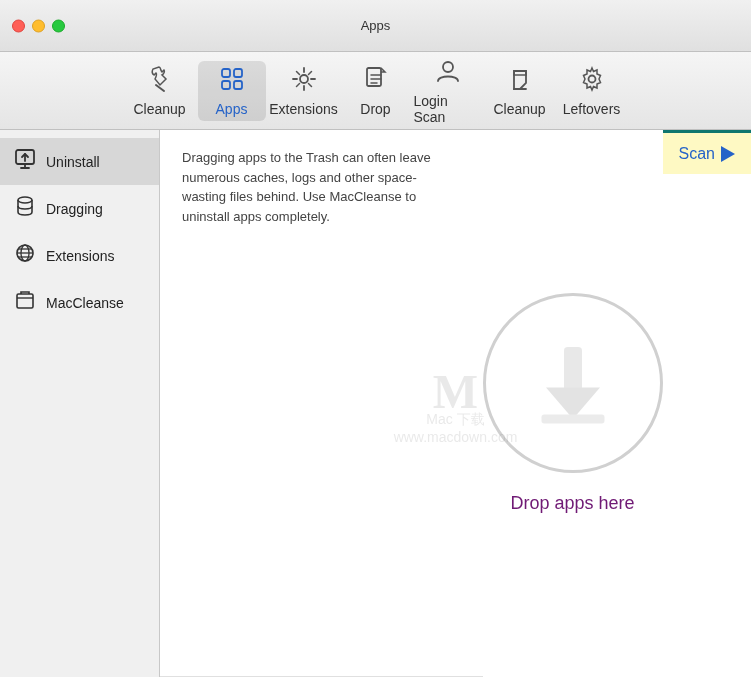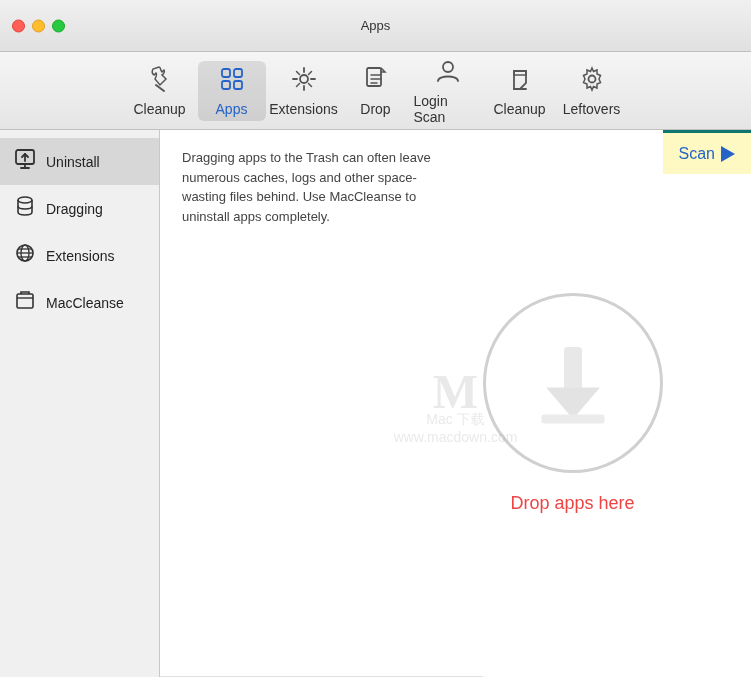--- a/index.html
+++ b/index.html
@@ -155,21 +155,21 @@
     }
 
     .drop-arrow-svg {
       width: 90px;
       height: 90px;
       opacity: 0.35;
     }
 
     .drop-label {
       font-size: 18px;
-      color: #ef4444;
+      color: #701a75;
       font-weight: 400;
     }
 
     
     .footer {
       height: 44px;
       background: #fef9c3;
       border-top: 3px solid #0f766e;
       display: flex;
       align-items: center;

